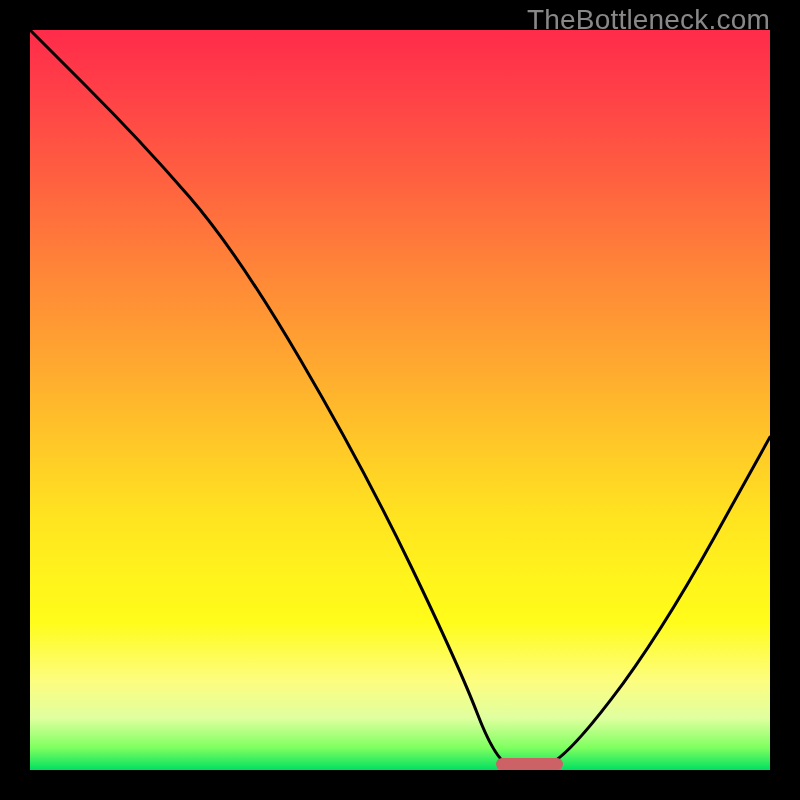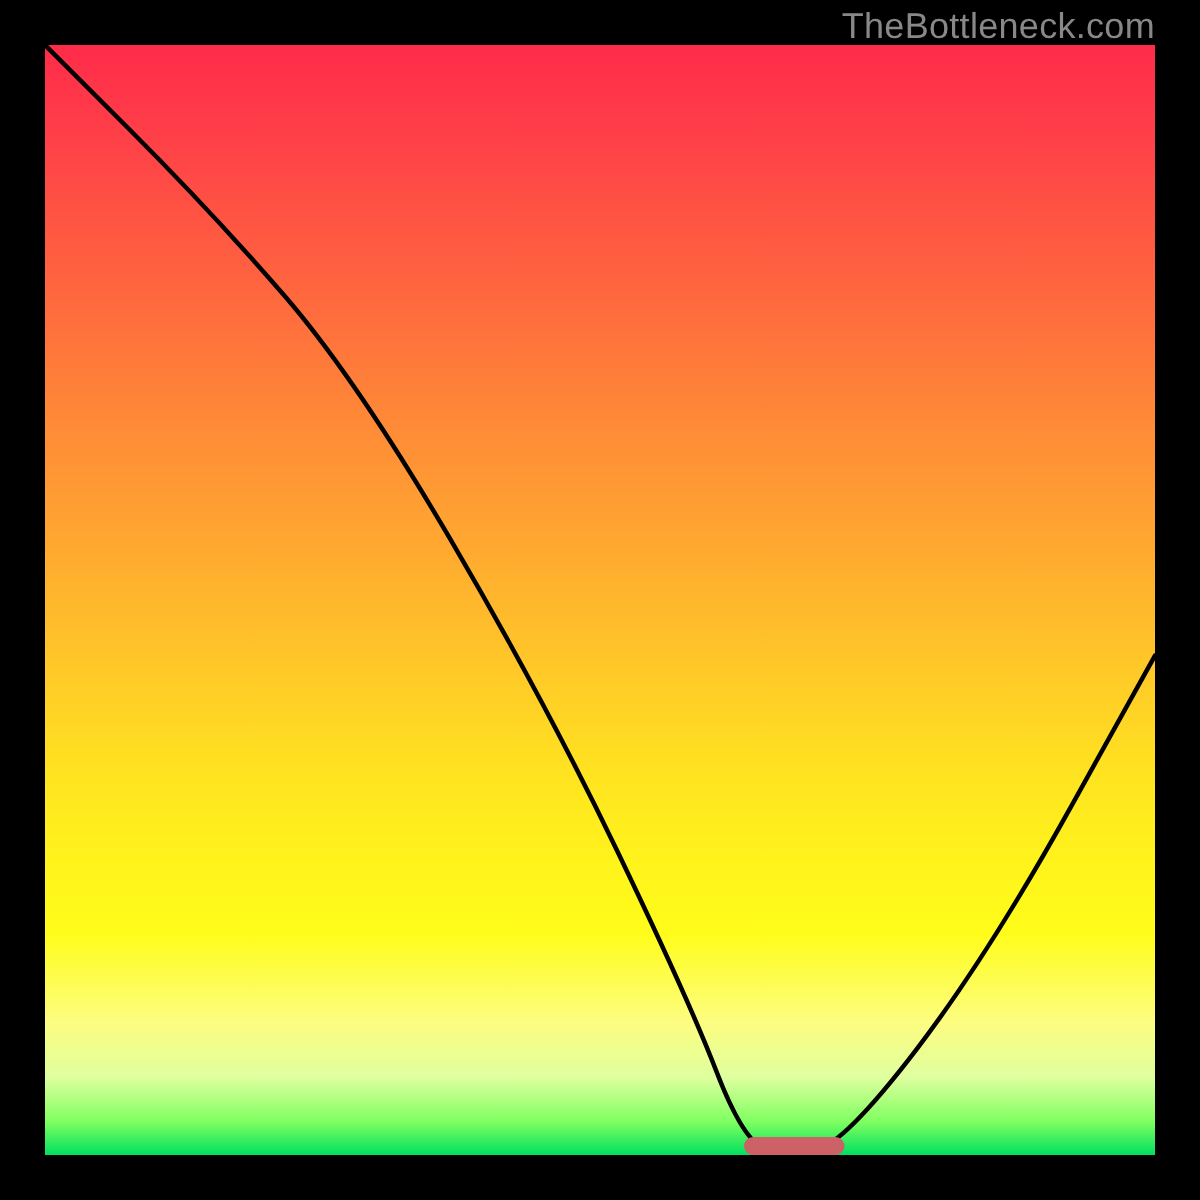--- a/index.html
+++ b/index.html
@@ -47,21 +47,21 @@
       #dfff9f 93%,
       #7fff60 97%,
       #00e060 100%
     );
   }
   .watermark {
     position: absolute;
     top: 4px;
     right: 30px;
     color: #888;
-    font-size: 24px;
+    font-size: 28px;
     font-weight: 500;
     z-index: 10;
     letter-spacing: 0.2px;
   }
   svg.curve {
     position: absolute;
     top: 0;
     left: 0;
     width: 100%;
     height: 100%;

